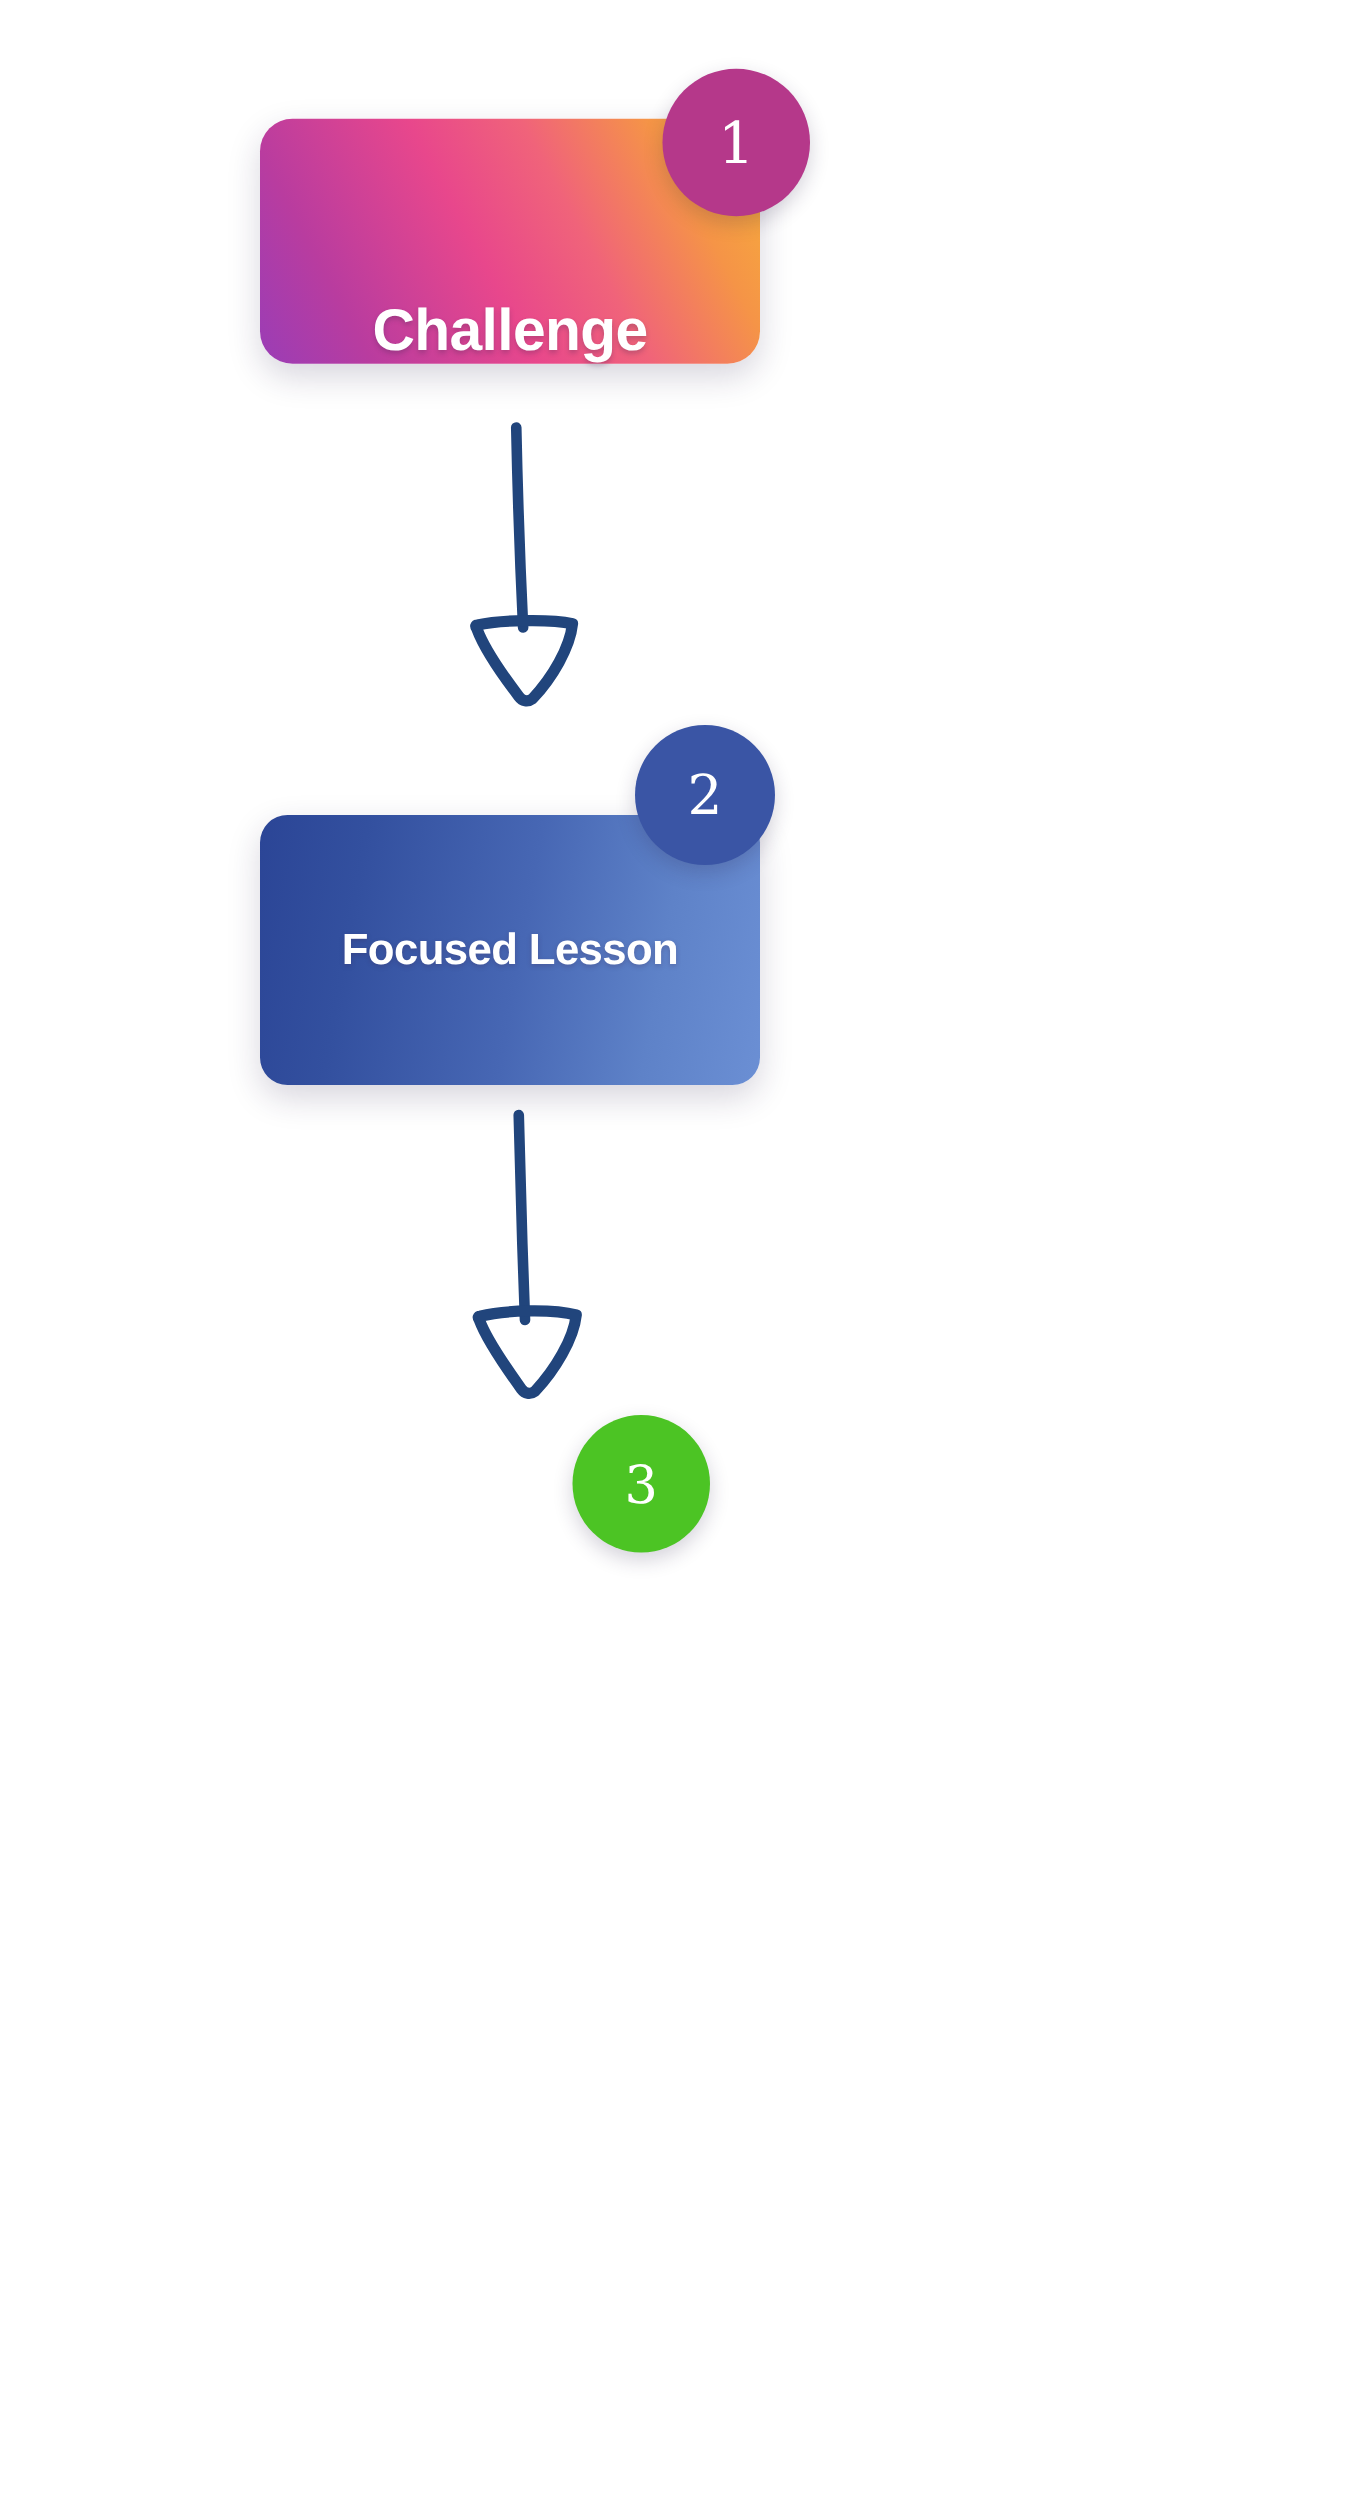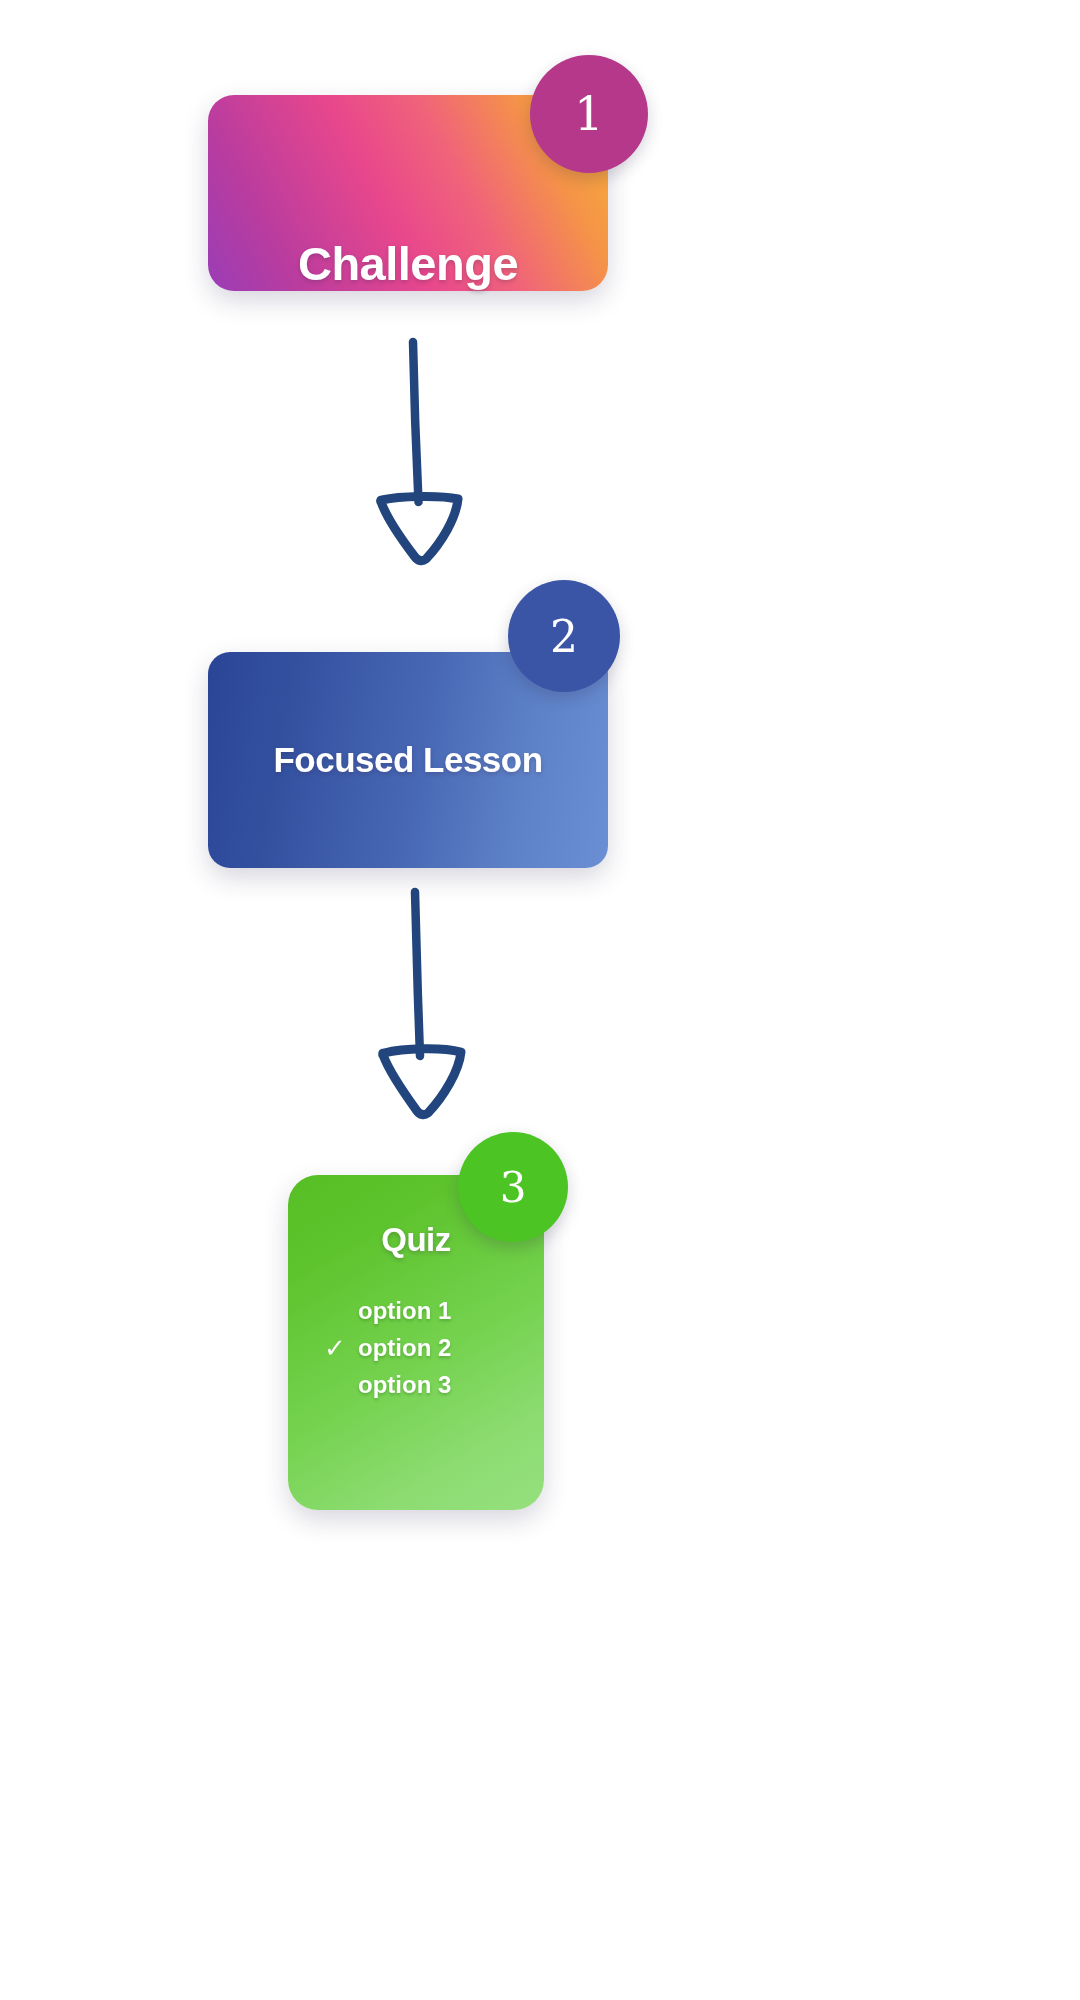--- a/index.html
+++ b/index.html
@@ -176,37 +176,15 @@
 
   <svg class="connector" id="connector-2" width="200" height="250" viewBox="0 0 200 250">
     <path d="M85 12 C 86 60, 88 122, 90 176" stroke="#21457C" stroke-width="8.5" fill="none" stroke-linecap="round"></path>
     <path d="M54 173 C 74 168, 112 167, 131 172
              C 129 191, 114 216, 98 233
              C 94 236, 90 235, 87 231
              C 74 213, 59 191, 53.5 176
              C 52 174, 52.5 173, 54 173 Z" stroke="#21457C" stroke-width="9" fill="none" stroke-linejoin="round" stroke-linecap="round"></path>
   </svg>
 
-  <div class="node-card" id="card-quiz">
-    <div class="node-title">Quiz</div>
-
-    <div class="quiz-options">
-
-      <div class="quiz-option">
-        <span class="opt-check empty"></span>
-        <span>option 1</span>
-      </div>
-
-      <div class="quiz-option">
-        <span class="opt-check">✓</span>
-        <span>option 2</span>
-      </div>
-
-      <div class="quiz-option">
-        <span class="opt-check empty"></span>
-        <span>option 3</span>
-      </div>
-
-    </div>
-  </div>
   <div class="step-badge" id="badge-3">3</div>
 
 </div>
 
 </body></html>

